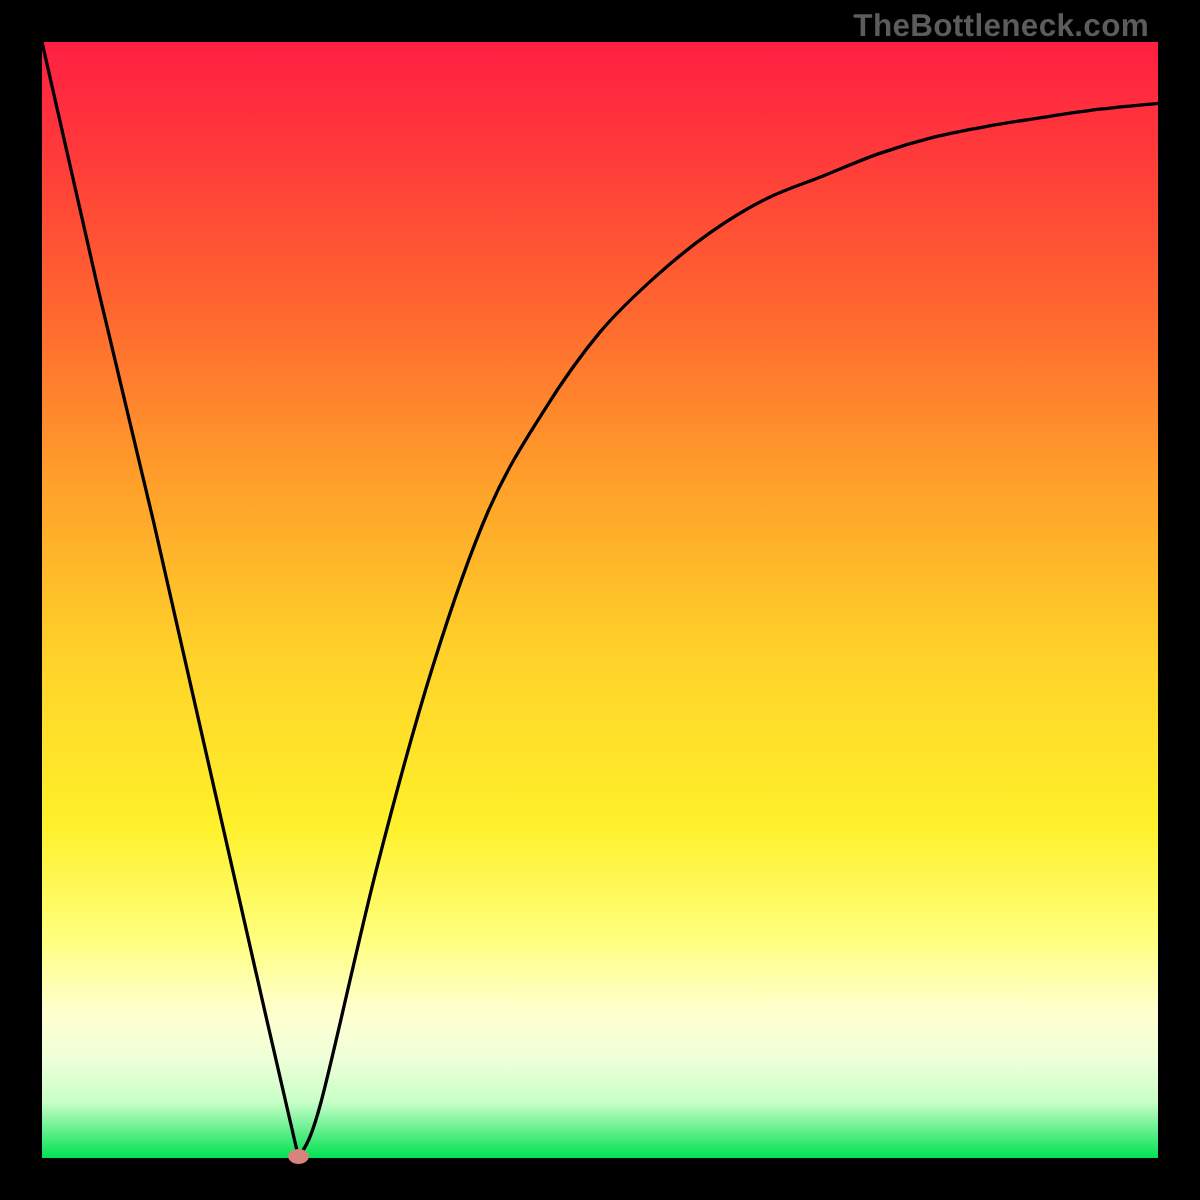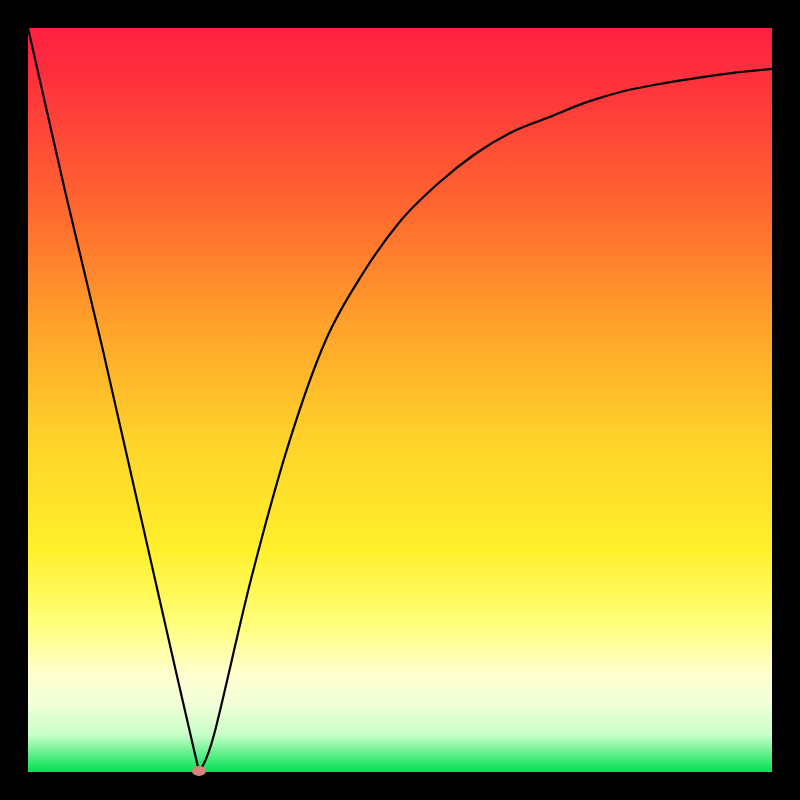--- a/index.html
+++ b/index.html
@@ -57,19 +57,20 @@
     width: 14px;
     height: 10px;
     background: #d8847e;
     border-radius: 50%;
   }
 </style>
 </head>
 <body>
 
 <div class="frame">
+  <div class="watermark">TheBottleneck.com</div>
   <div class="plot-area">
     <svg class="curve" viewBox="0 0 744 744" preserveAspectRatio="none">
       <path id="curve-path" d="M 0.00 0.00 L 37.20 163.68 L 74.40 319.92 L 111.60 483.60 L 148.80 647.28 L 171.12 744.00 C 173.60 737.80, 177.32 739.04, 186.00 706.80 C 194.68 674.56, 210.80 598.92, 223.20 550.56 C 235.60 502.20, 248.00 456.32, 260.40 416.64 C 272.80 376.96, 285.20 341.00, 297.60 312.48 C 310.00 283.96, 322.40 265.36, 334.80 245.52 C 347.20 225.68, 359.60 208.32, 372.00 193.44 C 384.40 178.56, 396.80 167.40, 409.20 156.24 C 421.60 145.08, 434.00 135.16, 446.40 126.48 C 458.80 117.80, 471.20 110.36, 483.60 104.16 C 496.00 97.96, 508.40 94.24, 520.80 89.28 C 533.20 84.32, 545.60 78.74, 558.00 74.40 C 570.40 70.06, 582.80 66.34, 595.20 63.24 C 607.60 60.14, 620.00 58.03, 632.40 55.80 C 644.80 53.57, 657.20 51.71, 669.60 49.85 C 682.00 47.99, 694.40 46.13, 706.80 44.64 C 719.20 43.15, 737.80 41.54, 744.00 40.92"></path>
     </svg>
     <div id="min-marker" class="marker" style="left: 164.12px; top: 738px;"></div>
   </div>
 </div>
 
 </body></html>

